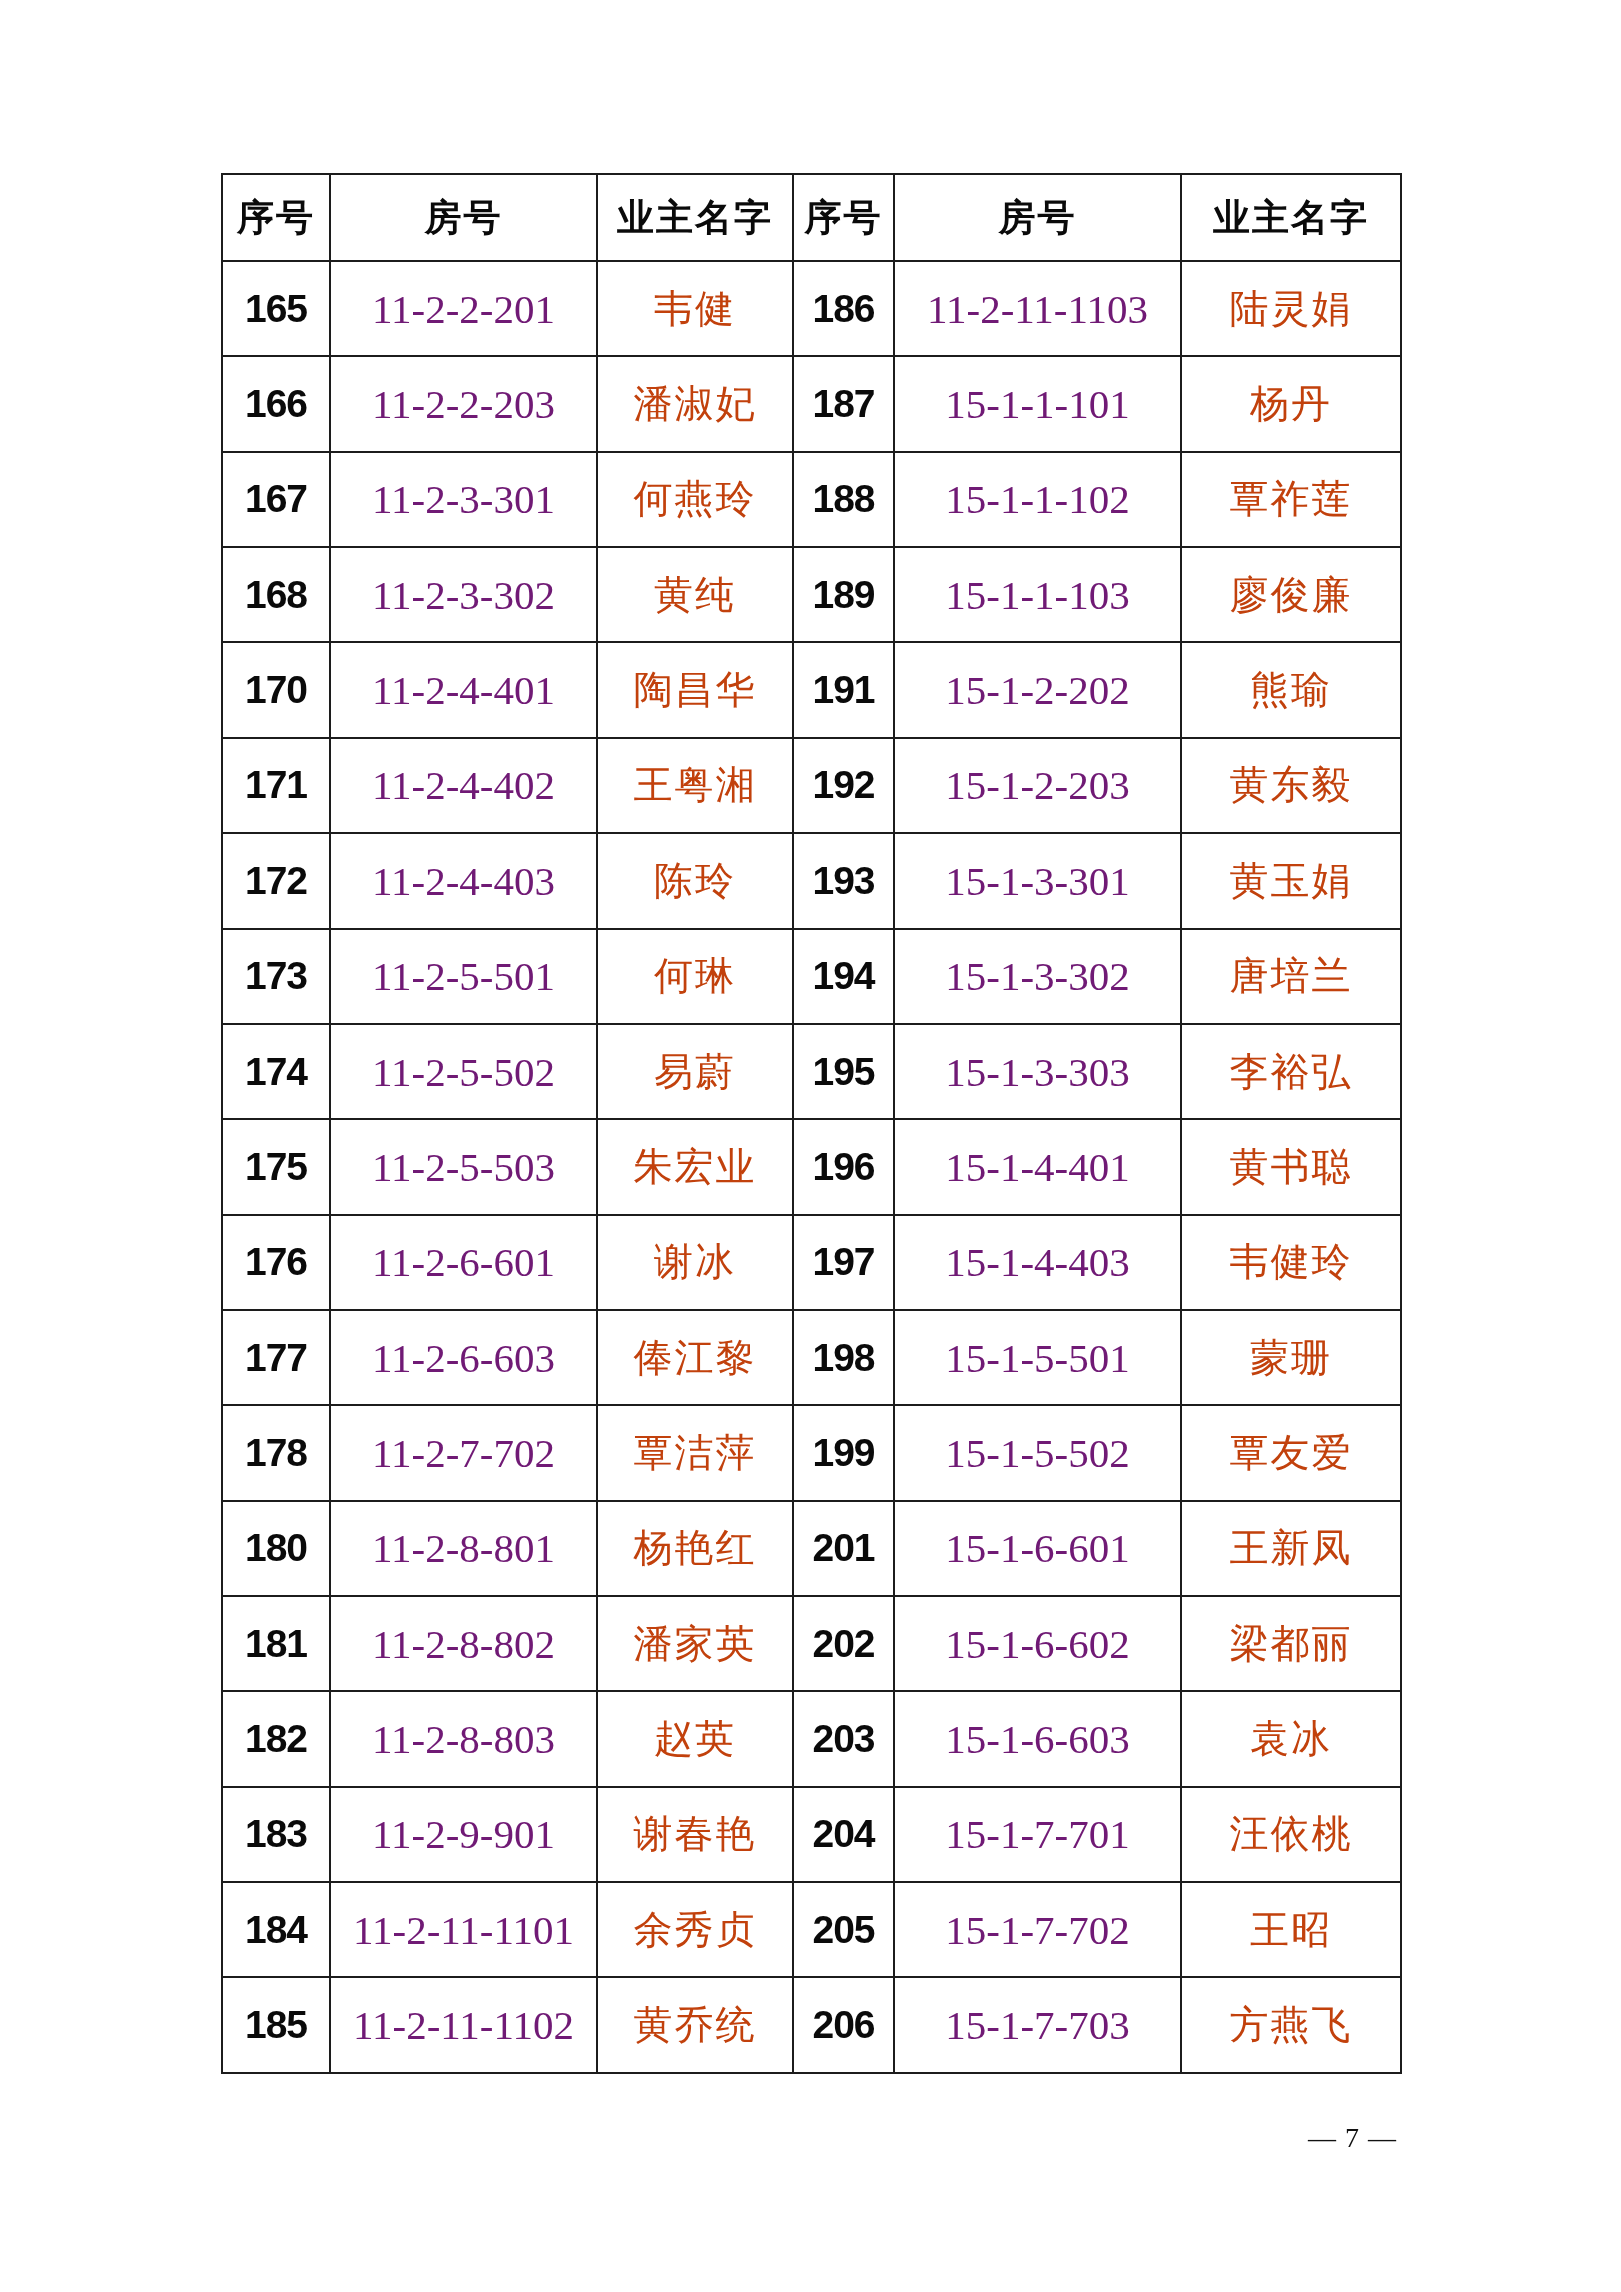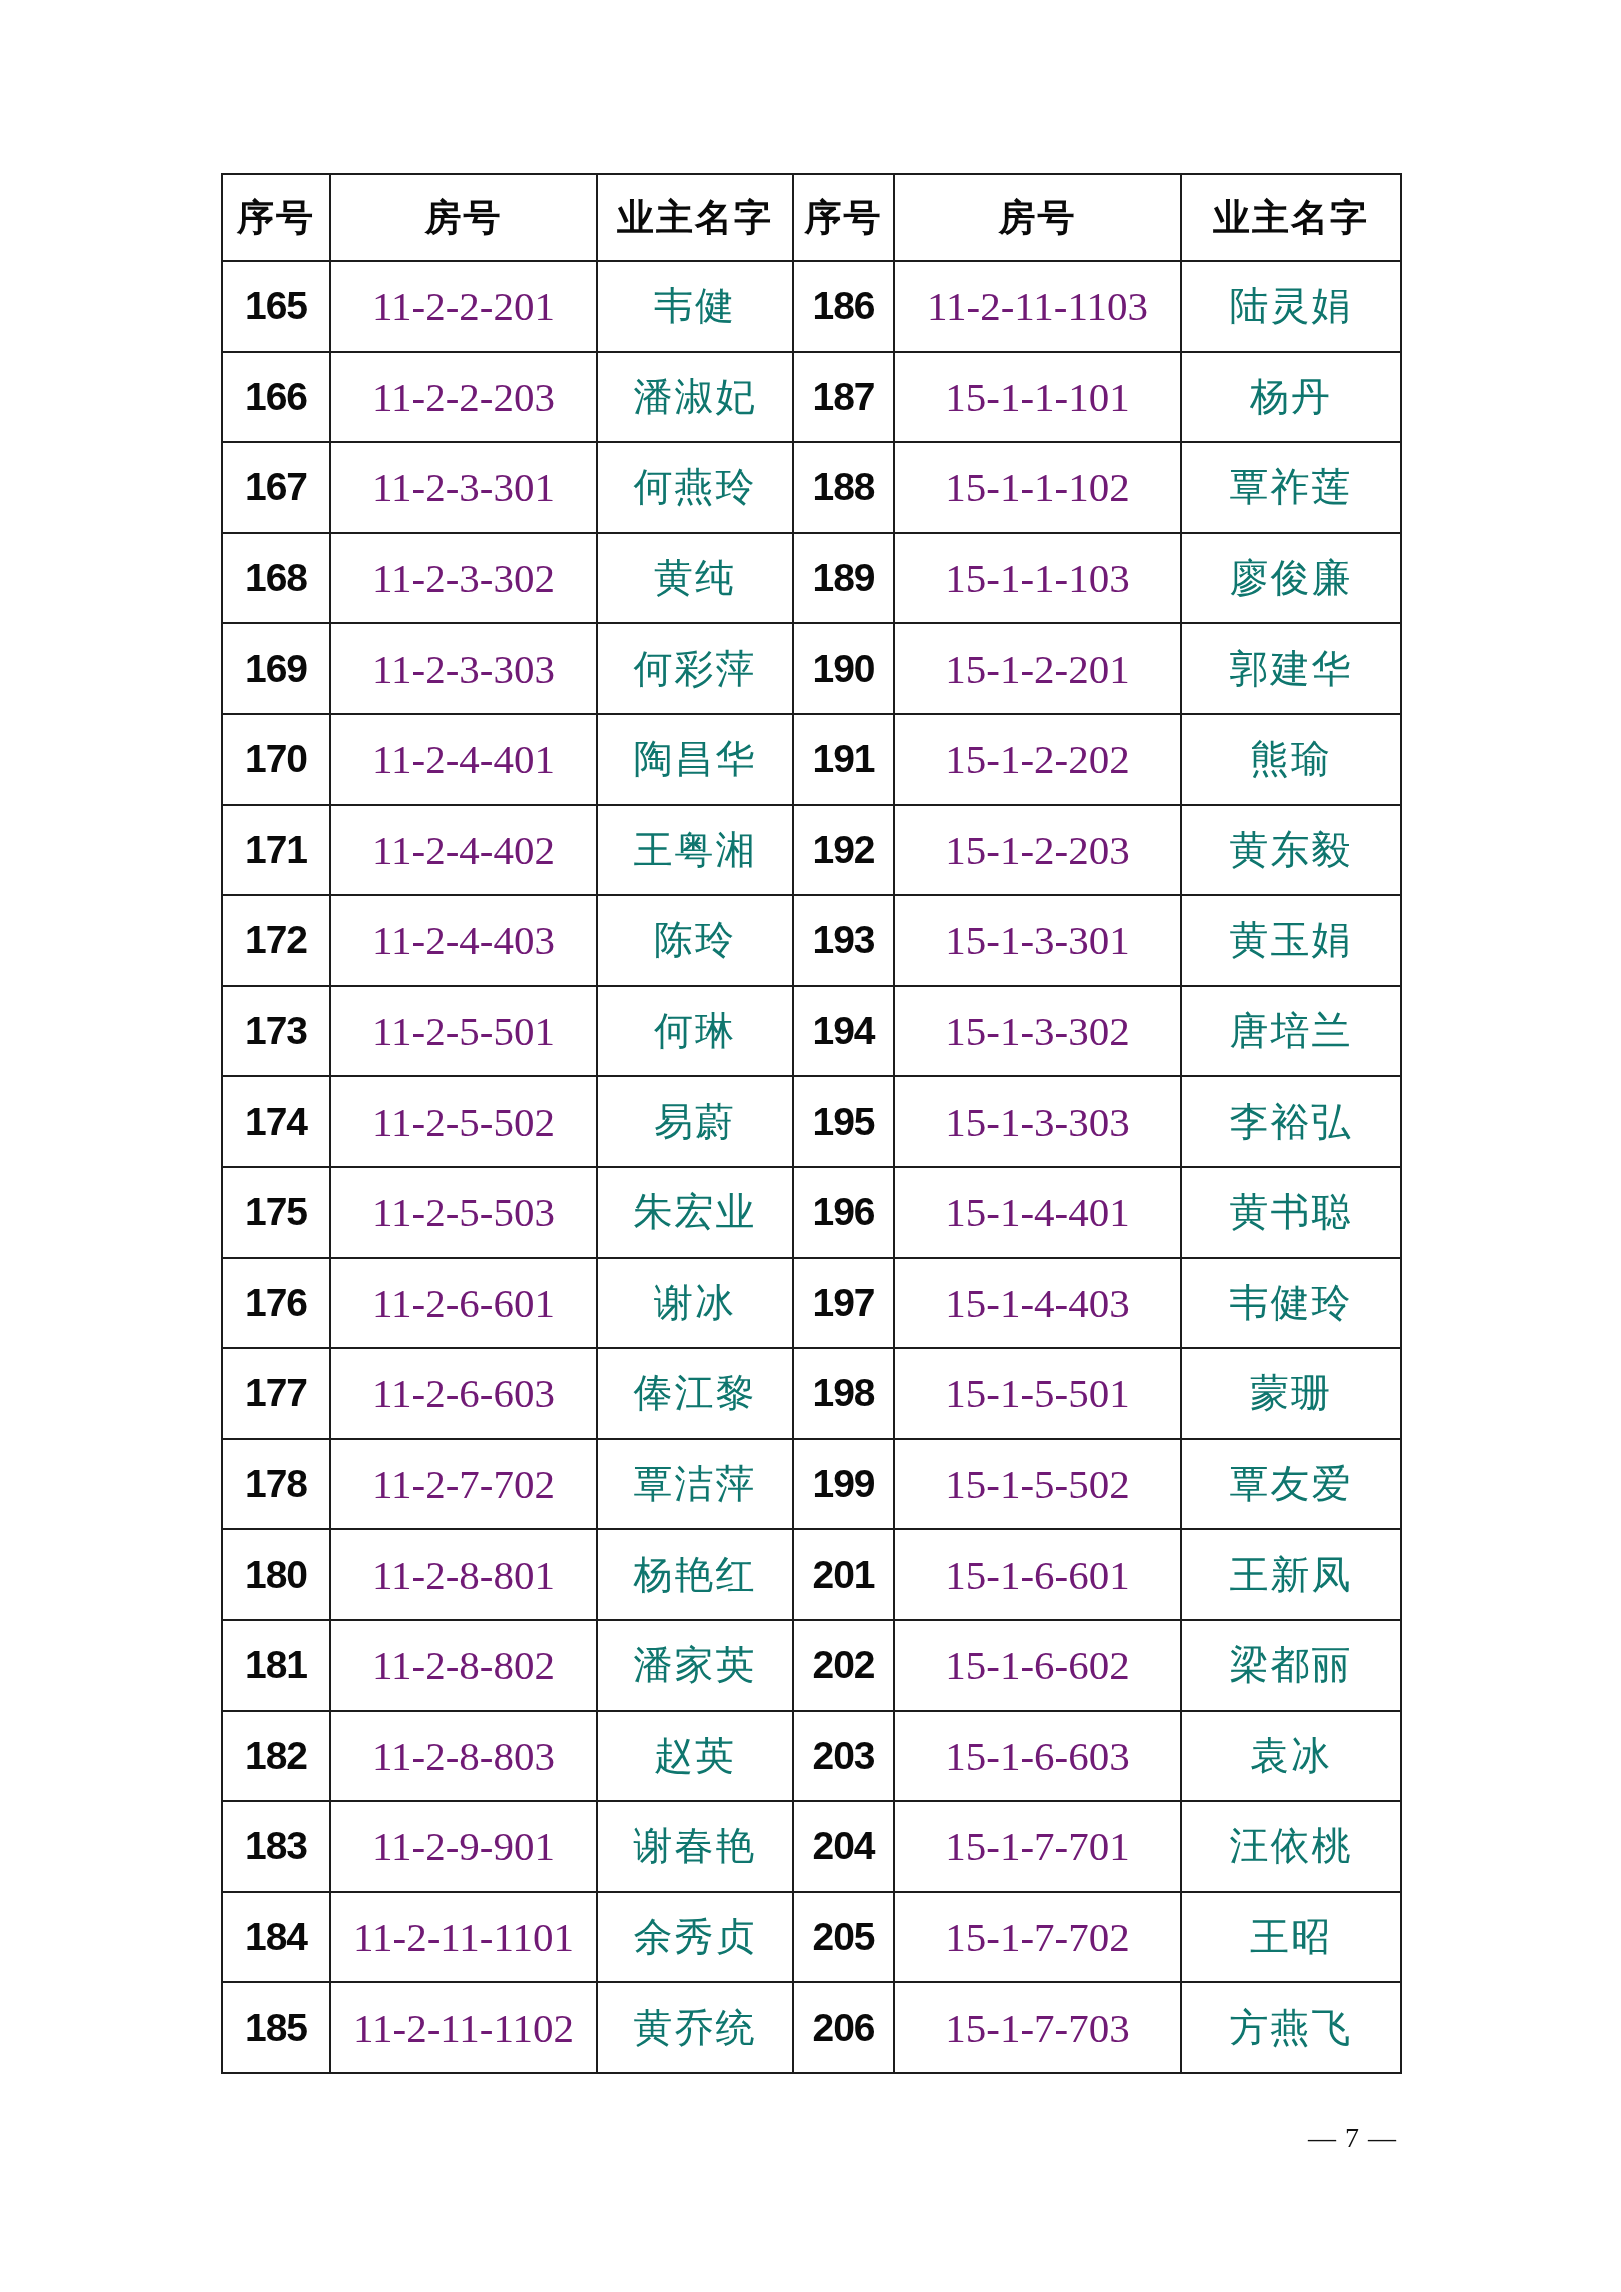--- a/index.html
+++ b/index.html
@@ -47,21 +47,21 @@
   }
   td.room-cell {
     font-family: "Liberation Serif", serif;
     font-size: 41px;
     color: #701a75;
   }
   td.name-cell {
     font-family: "Liberation Serif", serif;
     font-size: 39px;
     letter-spacing: 2px;
-    color: #0f766e;
+    color: #c2410c;
   }
   .page-number {
     position: absolute;
     top: 2122px;
     left: 1225px;
     width: 172px;
     text-align: right;
     font-family: "Liberation Serif", serif;
     font-size: 28px;
     color: #111111;
@@ -117,28 +117,20 @@
       </tr>
       <tr>
         <td class="seq-cell">168</td>
         <td class="room-cell">11-2-3-302</td>
         <td class="name-cell">黄纯</td>
         <td class="seq-cell">189</td>
         <td class="room-cell">15-1-1-103</td>
         <td class="name-cell">廖俊廉</td>
       </tr>
       <tr>
-        <td class="seq-cell">169</td>
-        <td class="room-cell">11-2-3-303</td>
-        <td class="name-cell">何彩萍</td>
-        <td class="seq-cell">190</td>
-        <td class="room-cell">15-1-2-201</td>
-        <td class="name-cell">郭建华</td>
-      </tr>
-      <tr>
         <td class="seq-cell">170</td>
         <td class="room-cell">11-2-4-401</td>
         <td class="name-cell">陶昌华</td>
         <td class="seq-cell">191</td>
         <td class="room-cell">15-1-2-202</td>
         <td class="name-cell">熊瑜</td>
       </tr>
       <tr>
         <td class="seq-cell">171</td>
         <td class="room-cell">11-2-4-402</td>

